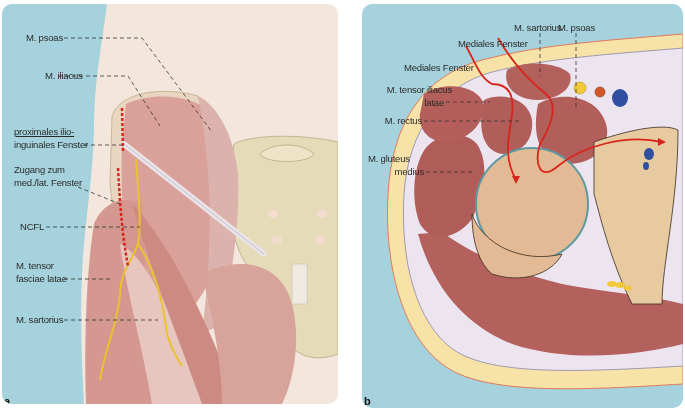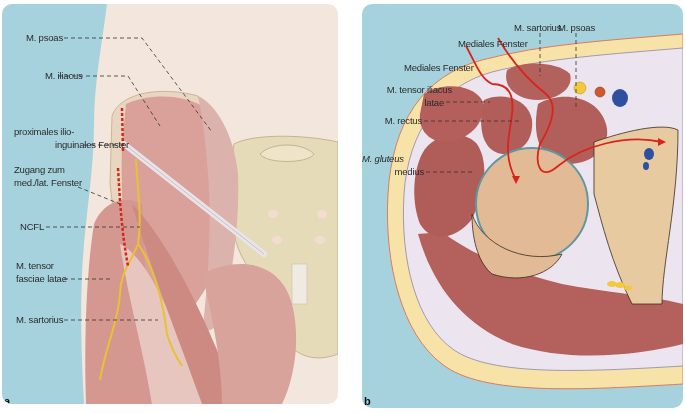--- a/index.html
+++ b/index.html
@@ -54,22 +54,22 @@
       <path d="M82 141 L120 141"></path>
       <path d="M76 183 L118 200"></path>
       <path d="M44 223 L138 223"></path>
       <path d="M62 275 L110 275"></path>
       <path d="M62 316 L156 316"></path>
     </g>
   </svg>
 
   <div class="lbl" style="left:24px;top:28px;">M. psoas</div>
   <div class="lbl" style="left:20px;top:66px;padding-left:23px;">M. iliacus</div>
-  <div class="lbl" style="left:12px;top:122px;">proximales ilio-</div>
-  <div class="lbl" style="left:12px;top:135px;margin-left:41px;">inguinales Fenster</div>
+  <div class="lbl" style="left:12px;top:122px;text-decoration:underline;">proximales ilio-</div>
+  <div class="lbl" style="left:12px;top:135px;">inguinales Fenster</div>
   <div class="lbl" style="left:12px;top:160px;">Zugang zum</div>
   <div class="lbl" style="left:12px;top:173px;">med./lat. Fenster</div>
   <div class="lbl" style="left:18px;top:217px;">NCFL</div>
   <div class="lbl" style="left:14px;top:256px;">M. tensor</div>
   <div class="lbl" style="left:14px;top:269px;text-align:center;">fasciae latae</div>
   <div class="lbl" style="left:14px;top:310px;">M. sartorius</div>
   <div class="panel-letter" style="left:2px;top:391px;">a</div>
 </div>
 
 <div id="panel-b" class="panel">
@@ -122,16 +122,16 @@
     </g>
   </svg>
 
   <div class="lbl" style="left:152px;top:18px;">M. sartorius</div>
   <div class="lbl" style="left:196px;top:18px;">M. psoas</div>
   <div class="lbl" style="left:96px;top:34px;">Mediales Fenster</div>
   <div class="lbl" style="left:42px;top:58px;">Mediales Fenster</div>
   <div class="lbl r" style="left:2px;top:80px;width:88px;">M. tensor iliacus</div>
   <div class="lbl r" style="left:2px;top:93px;width:80px;">latae</div>
   <div class="lbl r" style="left:2px;top:111px;width:58px;">M. rectus</div>
-  <div class="lbl" style="left:0;top:149px;font-style:italic;">M. gluteus</div>
+  <div class="lbl" style="left:6px;top:149px;">M. gluteus</div>
   <div class="lbl r" style="left:2px;top:162px;width:60px;">medius</div>
   <div class="panel-letter" style="left:2px;top:391px;">b</div>
 </div>
 
 </body></html>

